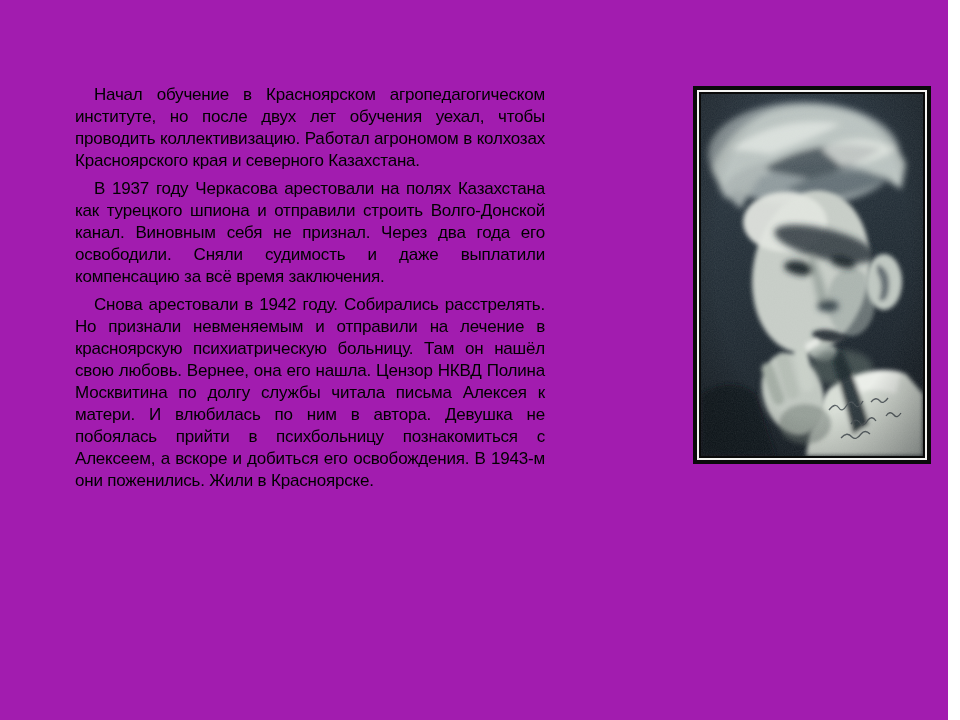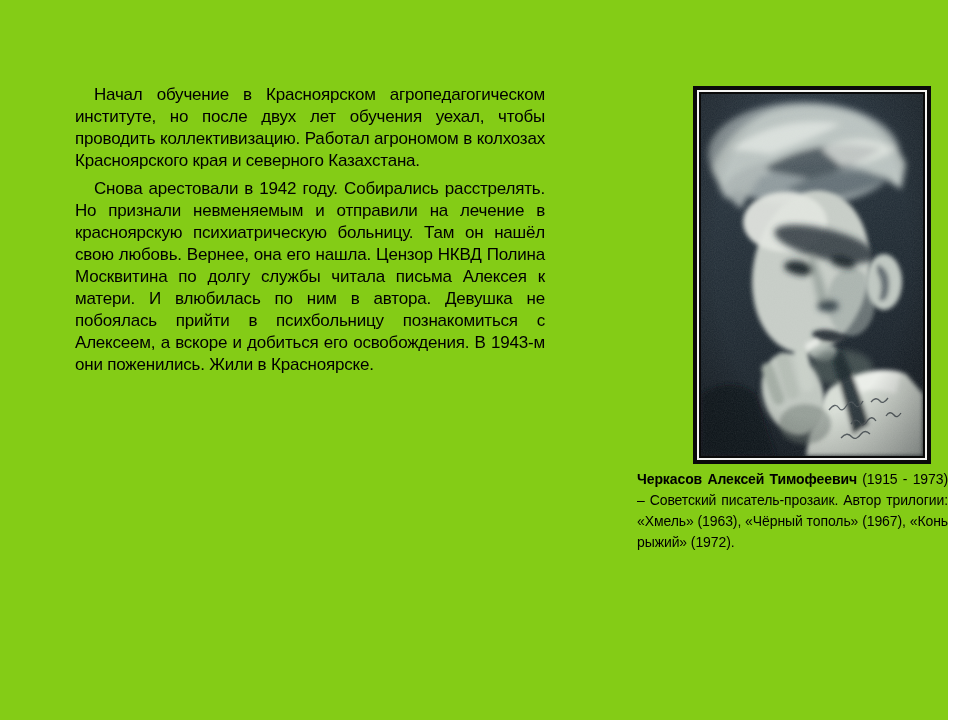--- a/index.html
+++ b/index.html
@@ -3,21 +3,21 @@
 <meta charset="utf-8">
 <style>
   html,body{margin:0;padding:0;}
   body{
     width:960px;height:720px;
     background:#ffffff;
     font-family:"Liberation Sans", sans-serif;
     color:#000;
     overflow:hidden;
   }
-  .slide{position:relative;width:948px;height:720px;background:#84cc16;}
+  .slide{position:relative;width:948px;height:720px;background:#a21caf;}
 
   
   .text-block{
     position:absolute;left:75px;top:84px;width:470px;
     font-size:17px;line-height:22px;text-align:justify;
     letter-spacing:-0.2px;
   }
   .text-block p{margin:0 0 6px 0;text-indent:19px;}
 
   
@@ -38,20 +38,21 @@
   }
   .caption b{font-weight:bold;}
 </style>
 </head>
 <body>
 
 <div class="slide">
 
   <div class="text-block">
     <p>Начал обучение в Красноярском агропедагогическом институте, но после двух лет обучения уехал, чтобы проводить коллективизацию. Работал агрономом в колхозах Красноярского края и северного Казахстана.</p>
+    <p>В 1937 году Черкасова арестовали на полях Казахстана как турецкого шпиона и отправили строить Волго-Донской канал. Виновным себя не признал. Через два года его освободили. Сняли судимость и даже выплатили компенсацию за всё время заключения.</p>
     <p>Снова арестовали в 1942 году. Собирались расстрелять. Но признали невменяемым и отправили на лечение в красноярскую психиатрическую больницу. Там он нашёл свою любовь. Вернее, она его нашла. Цензор НКВД Полина Москвитина по долгу службы читала письма Алексея к матери. И влюбилась по ним в автора. Девушка не побоялась прийти в психбольницу познакомиться с Алексеем, а вскоре и добиться его освобождения. В 1943-м они поженились. Жили в Красноярске.</p>
   </div>
 
   <div class="photo-area">
     <span class="photo-frame">
       <span class="photo-frame-white">
         <span class="photo-frame-inner">
           <svg class="photo-canvas" viewBox="0 0 222 362" xmlns="http://www.w3.org/2000/svg" aria-hidden="true">
             <defs>
               <linearGradient id="bgGrad" x1="0" y1="0" x2="0.3" y2="1">
@@ -141,17 +142,14 @@
             </g>
 
             <rect x="0" y="0" width="222" height="362" fill="url(#vignette)"></rect>
             <rect x="0" y="0" width="222" height="362" filter="url(#grain)" opacity="0.5"></rect>
           </svg>
         </span>
       </span>
     </span>
   </div>
 
-  <div class="caption">
-    <b>Черкасов Алексей Тимофеевич</b><span> (1915 - 1973) – Советский писатель-прозаик. Автор трилогии: «Хмель» (1963), «Чёрный тополь» (1967), «Конь рыжий» (1972).</span>
-  </div>
 
 </div>
 
 </body></html>

